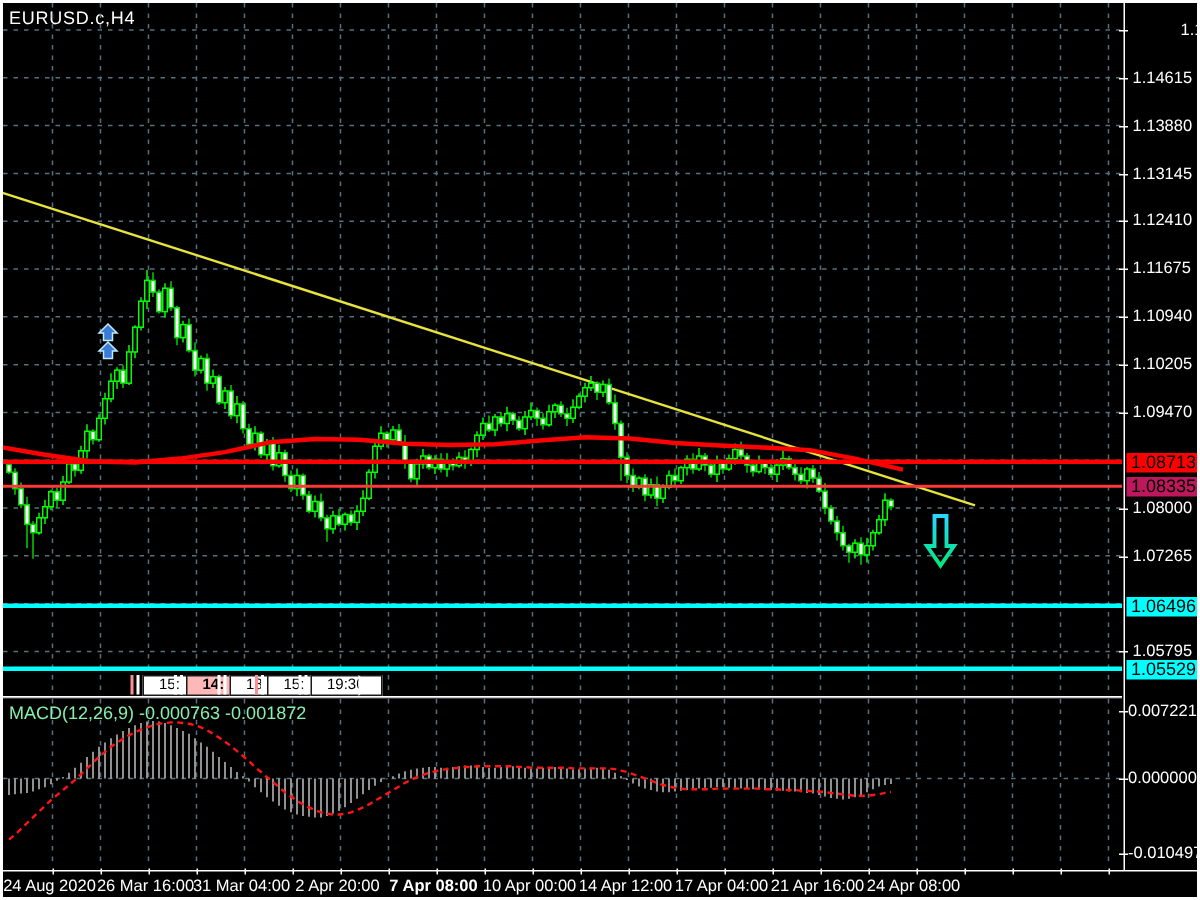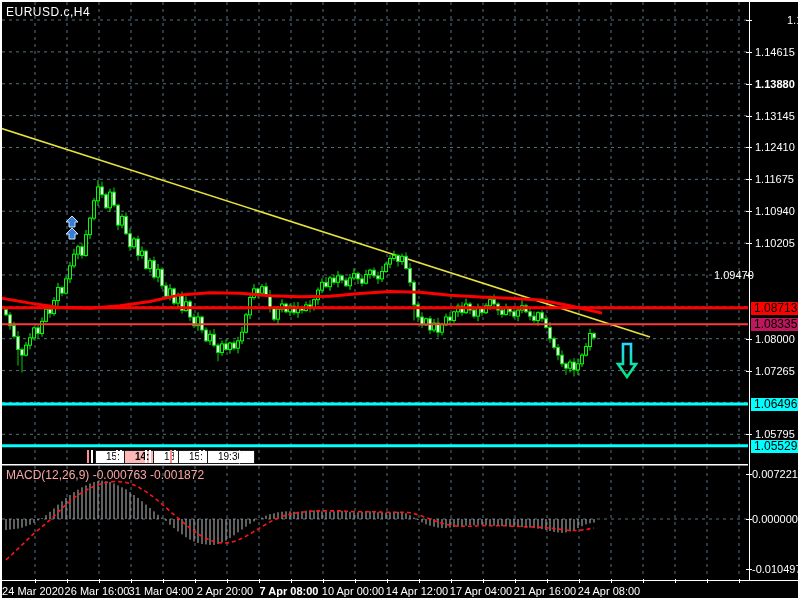--- a/index.html
+++ b/index.html
@@ -3,21 +3,21 @@
 <meta charset="utf-8">
 <style>
   html,body{margin:0;padding:0;background:#888;}
   #frame{
     position:relative; width:800px; height:600px; box-sizing:border-box;
     background:#000; border:2px solid #fff; overflow:hidden;
     font-family:"Liberation Sans", sans-serif;
   }
   .abs{position:absolute;}
   #chart-title{color:#fff; font-size:12px; letter-spacing:0.5px;}
-  #macd-label{color:#fca5a5; font-size:12px; white-space:nowrap;}
+  #macd-label{color:#86efac; font-size:12px; white-space:nowrap;}
   .axlabel{position:absolute; color:#fff; font-size:11px; line-height:13px; white-space:nowrap;}
   .linelabel{position:absolute; color:#000; font-size:12px; line-height:13px; padding:0 3px; white-space:nowrap;}
   .timelabel{position:absolute; color:#fff; font-size:11px; line-height:12px; white-space:nowrap; transform:translateX(-50%);}
   .tickmark{position:absolute; background:#fff;}
   .sepline{position:absolute; background:#fff;}
   .flagbar{position:absolute; height:13px; width:2px;}
   .flagbox{position:absolute; height:12px; background:#fff; border:1px solid #1a1a1a; color:#000;
            font-size:10px; line-height:11px; padding:0 10px; white-space:nowrap;}
   .flagpointer{position:absolute; width:0; height:0; border-top:7px solid transparent;
                border-bottom:7px solid transparent; border-left:8px solid #fff;}
@@ -593,33 +593,33 @@
 
   <div class="sepline" style="left:747px;top:0;width:1px;height:578px;"></div>
   <div class="sepline" style="left:0;top:578px;width:796px;height:1px;"></div>
 
   <div id="price-axis">
       <div class="tickmark abs" style="width: 6px; height: 1px; left: 744px; top: 18px;"></div>
       <div class="axlabel" style="left: 753px; top: 12px; margin-left: 32px;">1.15350</div>
       <div class="tickmark abs" style="width: 6px; height: 1px; left: 744px; top: 49.8696px;"></div>
       <div class="axlabel" style="left: 753px; top: 43.8696px;">1.14615</div>
       <div class="tickmark abs" style="width: 6px; height: 1px; left: 744px; top: 81.7392px;"></div>
-      <div class="axlabel" style="left: 753px; top: 75.7392px; font-weight: bold;">1.13880</div>
+      <div class="axlabel" style="left: 753px; top: 75.7392px;">1.13880</div>
       <div class="tickmark abs" style="width: 6px; height: 1px; left: 744px; top: 113.609px;"></div>
       <div class="axlabel" style="left: 753px; top: 107.609px;">1.13145</div>
       <div class="tickmark abs" style="width: 6px; height: 1px; left: 744px; top: 145.478px;"></div>
       <div class="axlabel" style="left: 753px; top: 139.478px;">1.12410</div>
       <div class="tickmark abs" style="width: 6px; height: 1px; left: 744px; top: 177.348px;"></div>
       <div class="axlabel" style="left: 753px; top: 171.348px;">1.11675</div>
       <div class="tickmark abs" style="width: 6px; height: 1px; left: 744px; top: 209.218px;"></div>
       <div class="axlabel" style="left: 753px; top: 203.218px;">1.10940</div>
       <div class="tickmark abs" style="width: 6px; height: 1px; left: 744px; top: 241.087px;"></div>
       <div class="axlabel" style="left: 753px; top: 235.087px;">1.10205</div>
       <div class="tickmark abs" style="width: 6px; height: 1px; left: 744px; top: 272.957px;"></div>
-      <div class="axlabel" style="left: 712px; top: 266.957px;">1.09470</div>
+      <div class="axlabel" style="left: 753px; top: 266.957px;">1.09470</div>
       <div class="tickmark abs" style="width: 6px; height: 1px; left: 744px; top: 336.696px;"></div>
       <div class="axlabel" style="left: 753px; top: 330.696px;">1.08000</div>
       <div class="tickmark abs" style="width: 6px; height: 1px; left: 744px; top: 368.566px;"></div>
       <div class="axlabel" style="left: 753px; top: 362.566px;">1.07265</div>
       <div class="tickmark abs" style="width: 6px; height: 1px; left: 744px; top: 432.305px;"></div>
       <div class="axlabel" style="left: 753px; top: 426.305px;">1.05795</div>
       <div class="linelabel" style="background: rgb(255, 0, 0); left: 749px; top: 299.78px;">1.08713</div>
       <div class="linelabel" style="background: #be185d; left: 749px; top: 316.17px;">1.08335</div>
       <div class="linelabel" style="background: rgb(0, 255, 255); left: 749px; top: 395.909px;">1.06496</div>
       <div class="linelabel" style="background: rgb(0, 255, 255); left: 749px; top: 437.839px;">1.05529</div>
@@ -649,21 +649,21 @@
       <div class="tickmark abs" style="width: 1px; height: 4px; left: 449px; top: 577px;"></div>
       <div class="tickmark abs" style="width: 1px; height: 4px; left: 481px; top: 577px;"></div>
       <div class="tickmark abs" style="width: 1px; height: 4px; left: 513px; top: 577px;"></div>
       <div class="tickmark abs" style="width: 1px; height: 4px; left: 545px; top: 577px;"></div>
       <div class="tickmark abs" style="width: 1px; height: 4px; left: 577px; top: 577px;"></div>
       <div class="tickmark abs" style="width: 1px; height: 4px; left: 609px; top: 577px;"></div>
       <div class="tickmark abs" style="width: 1px; height: 4px; left: 641px; top: 577px;"></div>
       <div class="tickmark abs" style="width: 1px; height: 4px; left: 673px; top: 577px;"></div>
       <div class="tickmark abs" style="width: 1px; height: 4px; left: 705px; top: 577px;"></div>
       <div class="tickmark abs" style="width: 1px; height: 4px; left: 737px; top: 577px;"></div>
-      <div class="timelabel" style="left: 31px; top: 583px;">24 Mar 2020</div>
+      <div class="timelabel" style="left: 31px; top: 583px;">24 Aug 2020</div>
       <div class="timelabel" style="left: 95px; top: 583px;">26 Mar 16:00</div>
       <div class="timelabel" style="left: 159px; top: 583px;">31 Mar 04:00</div>
       <div class="timelabel" style="left: 223px; top: 583px;">2 Apr 20:00</div>
       <div class="timelabel" style="left: 287px; top: 583px; font-weight: bold;">7 Apr 08:00</div>
       <div class="timelabel" style="left: 351px; top: 583px;">10 Apr 00:00</div>
       <div class="timelabel" style="left: 415px; top: 583px;">14 Apr 12:00</div>
       <div class="timelabel" style="left: 479px; top: 583px;">17 Apr 04:00</div>
       <div class="timelabel" style="left: 543px; top: 583px;">21 Apr 16:00</div>
       <div class="timelabel" style="left: 607px; top: 583px;">24 Apr 08:00</div>
     </div>

